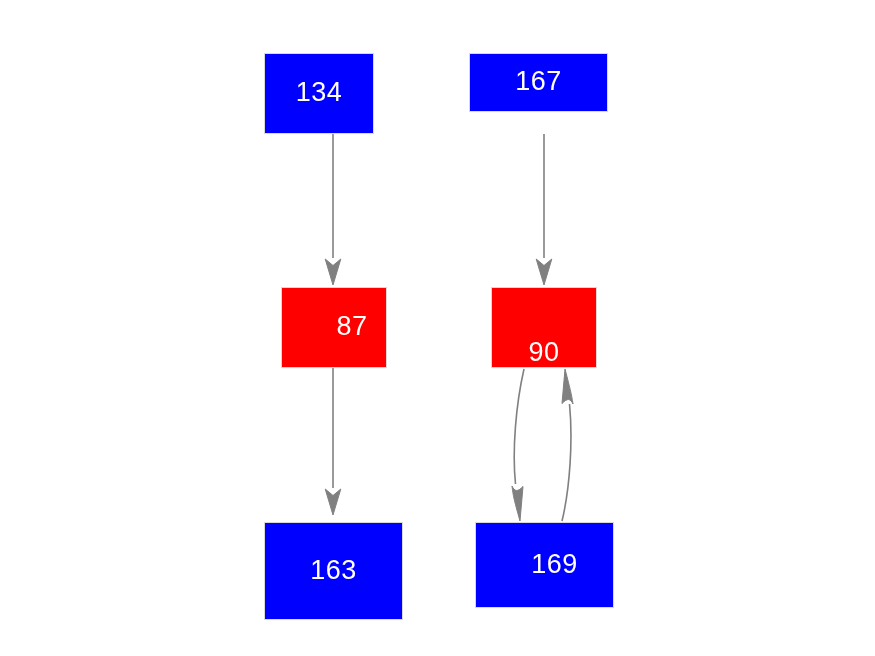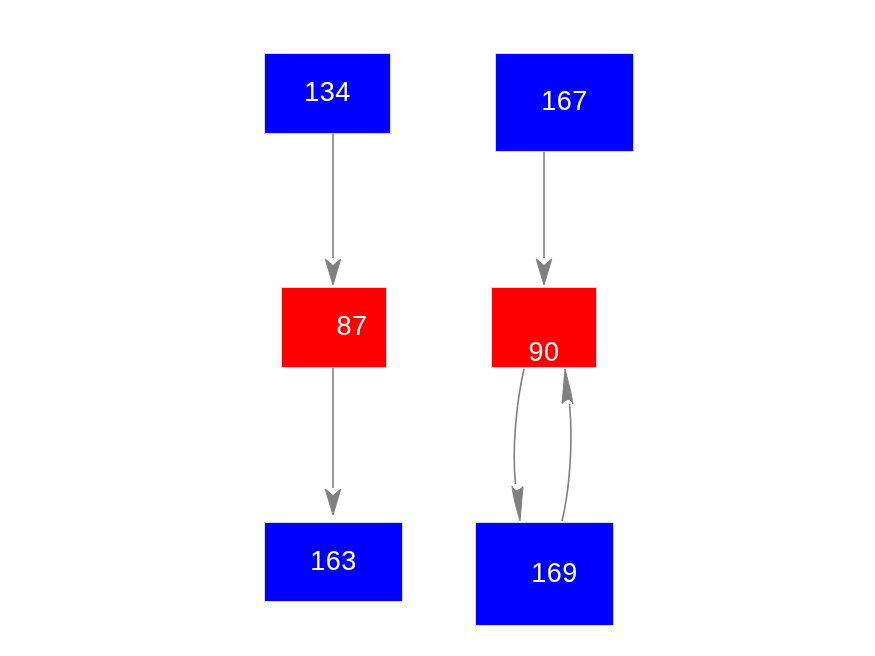--- a/index.html
+++ b/index.html
@@ -69,37 +69,37 @@
       <path d="M524,369 C516,404 512,450 515.5,484" fill="none" stroke="#808080" stroke-width="1.6"></path>
       <path d="M520,521 C513.5,498 513.2,495.5 512,486 C514.5,491.5 517.5,492.2 523,486.5 Z" fill="#808080" stroke="#808080" stroke-width="1"></path>
     </g>
 
     <g>
       <path d="M562,521 C570,488 573,440 569.5,404" fill="none" stroke="#808080" stroke-width="1.6"></path>
       <path d="M565,369 C571,392 571.5,394.5 573,404 C570.5,398.5 567.5,397.8 562,403.5 Z" fill="#808080" stroke="#808080" stroke-width="1"></path>
     </g>
   </svg>
 
-  <div class="graph-node" style="left:264px; top:53px; width:127px; height:81px; background:#0000ff; border:1px solid #d9d9d9;">
+  <div class="graph-node" style="left:264px; top:53px; width:110px; height:81px; background:#0000ff; border:1px solid #d9d9d9;">
     <span class="node-label">134</span>
   </div>
 
-  <div class="graph-node" style="left:495px; top:53px; width:139px; height:99px; background:#0000ff; border:1px solid #d9d9d9;">
+  <div class="graph-node" style="left:469px; top:53px; width:139px; height:59px; background:#0000ff; border:1px solid #d9d9d9;">
     <span class="node-label">167</span>
   </div>
 
   <div class="graph-node" style="left:281px; top:287px; width:106px; height:81px; background:#fe0000; border:1px solid #d9d9d9;padding-left:36px;">
     <span class="node-label">87</span>
   </div>
 
   <div class="graph-node" style="left:491px; top:287px; width:106px; height:81px; background:#fe0000; border:1px solid #d9d9d9;align-items:flex-end;">
     <span class="node-label">90</span>
   </div>
 
-  <div class="graph-node" style="left:264px; top:522px; width:139px; height:80px; background:#0000ff; border:1px solid #d9d9d9;">
+  <div class="graph-node" style="left:264px; top:522px; width:139px; height:98px; background:#0000ff; border:1px solid #d9d9d9;">
     <span class="node-label">163</span>
   </div>
 
-  <div class="graph-node" style="left:475px; top:522px; width:139px; height:104px; background:#0000ff; border:1px solid #d9d9d9;padding-left:20px;">
+  <div class="graph-node" style="left:475px; top:522px; width:139px; height:86px; background:#0000ff; border:1px solid #d9d9d9;padding-left:20px;">
     <span class="node-label">169</span>
   </div>
 
 </div>
 
 </body></html>

